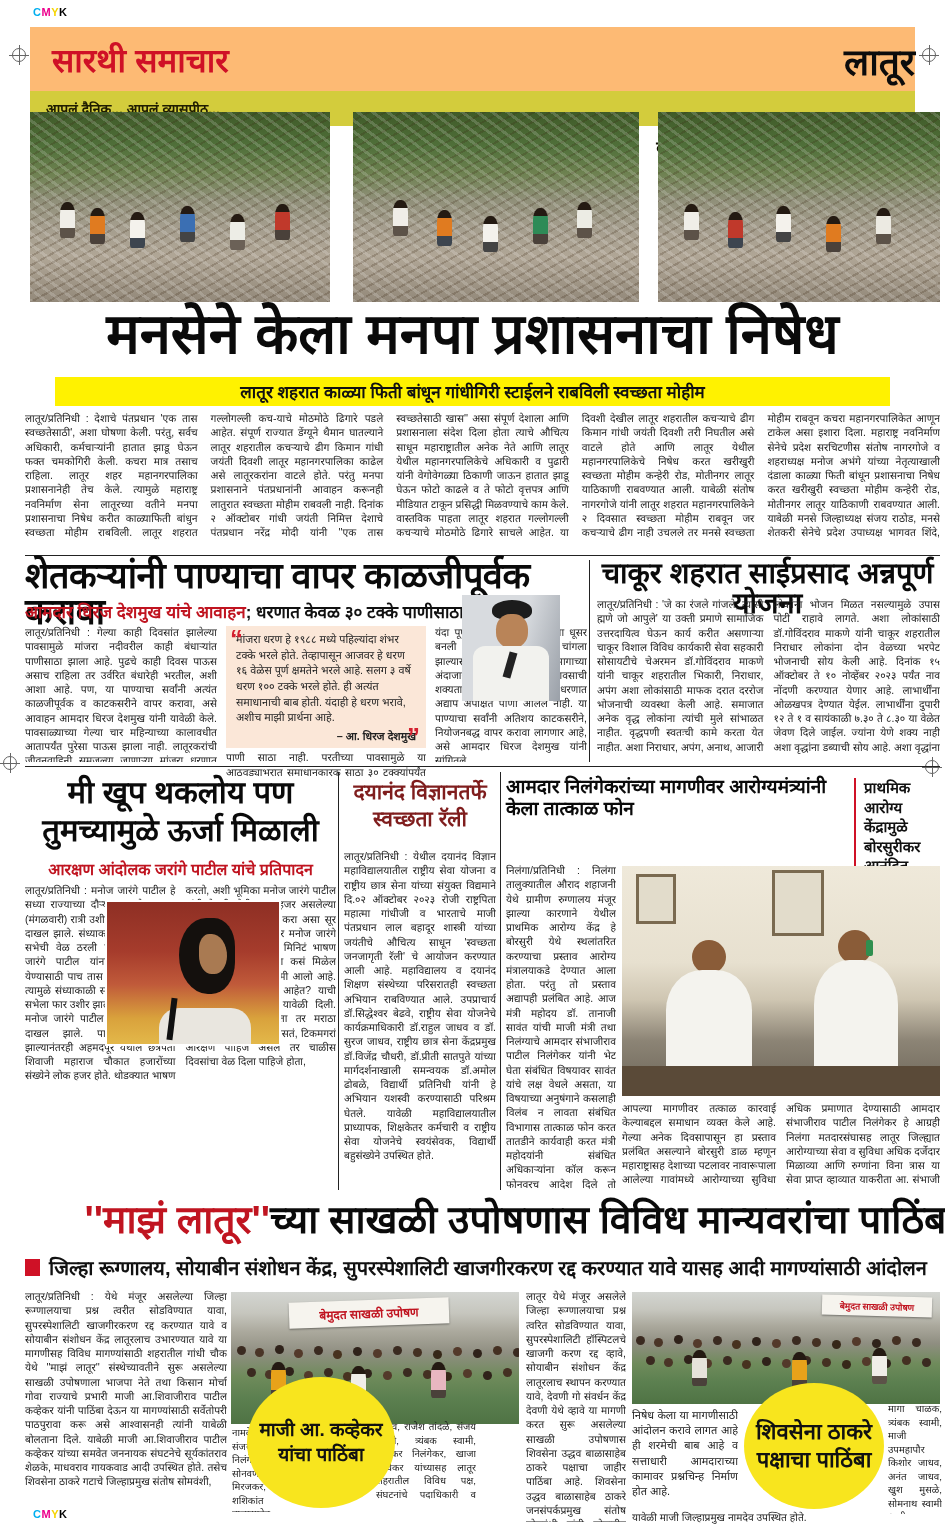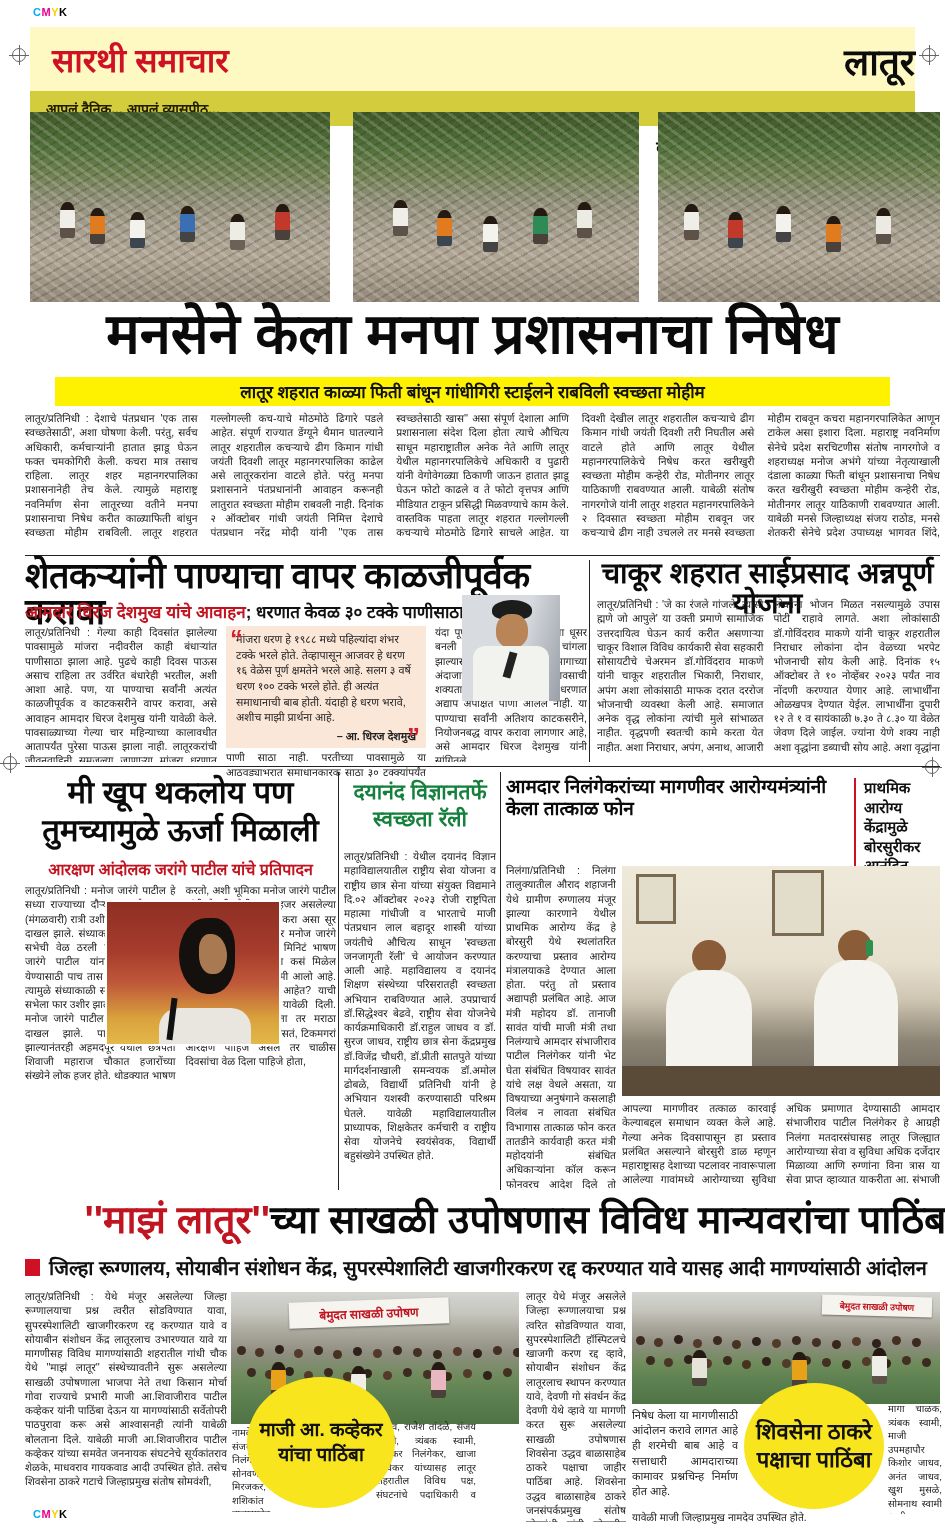--- a/index.html
+++ b/index.html
@@ -7,21 +7,21 @@
         font-family:"Liberation Sans","DejaVu Sans",sans-serif;color:#111;overflow:hidden;}
   .abs{position:absolute;}
   
   .cmyk{font:bold 11px "Liberation Sans",sans-serif;letter-spacing:.5px;}
   .cmyk .c{color:#00aeef}.cmyk .m{color:#ec008c}.cmyk .y{color:#f5d400}.cmyk .k{color:#000}
   .regmark{width:12px;height:12px;border:1px solid #666;border-radius:50%;}
   .regmark:before,.regmark:after{content:"";position:absolute;background:#666;}
   .regmark:before{left:50%;top:-4px;width:1px;height:20px;}
   .regmark:after{top:50%;left:-4px;height:1px;width:20px;}
   
-  .masthead{left:30px;top:27px;width:885px;height:64px;background:#fef9c3;}
+  .masthead{left:30px;top:27px;width:885px;height:64px;background:#fdba74;}
   .paper-name{position:absolute;left:22px;top:10px;font-size:33px;font-weight:bold;color:#cf1126;}
   .edition{position:absolute;left:8px;right:0;top:8px;text-align:right;font-size:37px;font-weight:bold;color:#0c0c0c;}
   .strip{left:30px;top:91px;width:885px;height:35px;background:#d3cc3c;}
   .tagline{position:absolute;left:16px;top:8px;font-size:14px;font-weight:bold;color:#1f1c00;}
   .dateline{position:absolute;right:14px;top:5px;font-size:18px;font-weight:bold;color:#101000;margin-top:39px;}
   
   .photo{position:absolute;overflow:hidden;background:#8a8a7a;}
   .photo-garbage{background:linear-gradient(180deg,#3f5a28 0%,#50703a 18%,#6d8150 32%,#8f8f78 46%,#a49d8d 60%,#b0a696 76%,#93897a 100%);}
   .speckle{position:absolute;inset:0;background:
      repeating-linear-gradient(37deg,rgba(255,255,255,.16) 0 3px,transparent 3px 9px),
@@ -52,21 +52,21 @@
   
   .chakur-headline{left:595px;top:558px;width:345px;font-size:29px;font-weight:bold;text-align:center;line-height:1.05;color:#0a0a0a;}
   .chakur-cols{left:597px;top:598px;width:343px;height:164px;column-count:2;column-gap:10px;}
   
   .jar-headline{left:25px;top:774px;width:311px;text-align:center;font-size:31px;font-weight:bold;line-height:1.22;color:#0a0a0a;}
   .jar-kicker{left:25px;top:858px;width:311px;text-align:center;font-size:16px;font-weight:bold;color:#c01420;}
   .jar-cols{left:25px;top:884px;width:311px;height:306px;column-count:2;column-gap:10px;}
   .photo-jarange{left:105px;top:900px;width:172px;height:142px;border:2px solid #fff;
      background:linear-gradient(180deg,#8e2f24 0%,#a63c2c 35%,#c05a3a 58%,#d9a23c 82%,#e3b84a 100%);}
   
-  .rally-headline{left:344px;top:778px;width:152px;text-align:center;font-size:21px;font-weight:bold;line-height:1.3;color:#15803d;}
+  .rally-headline{left:344px;top:778px;width:152px;text-align:center;font-size:21px;font-weight:bold;line-height:1.3;color:#7f1d1d;}
   .rally-body{left:344px;top:850px;width:152px;height:340px;}
   
   .nil-headline{left:506px;top:776px;width:344px;font-size:19px;font-weight:bold;line-height:1.18;color:#0a0a0a;}
   .nil-sidebox{left:854px;top:778px;width:86px;padding-left:8px;border-left:2px solid #cf1126;
      font-size:15px;font-weight:bold;line-height:1.3;color:#111;}
   .nil-colL{left:506px;top:864px;width:110px;height:326px;}
   .photo-nilanga{left:622px;top:866px;width:318px;height:230px;
      background:linear-gradient(180deg,#efe9da 0%,#e7e0cf 42%,#cfc6b2 58%,#8c8475 76%,#6b6458 100%);}
   .nil-cols{left:622px;top:1102px;width:318px;height:88px;column-count:2;column-gap:10px;}
   

